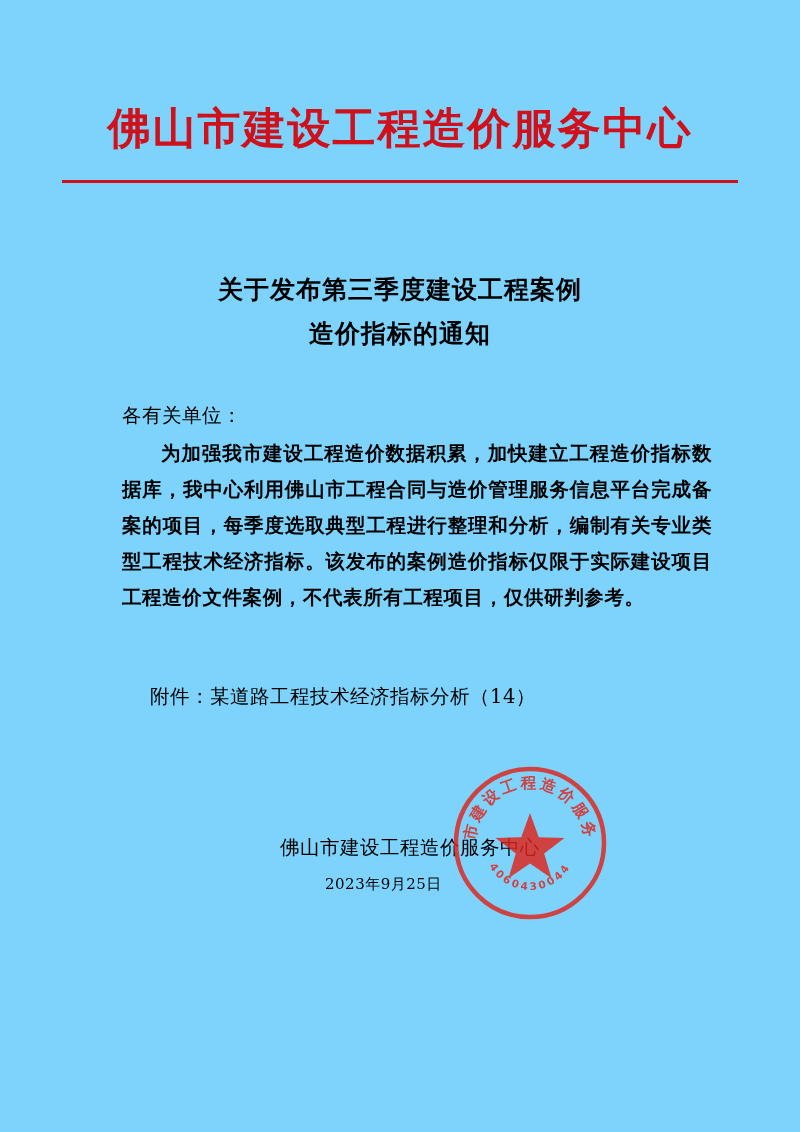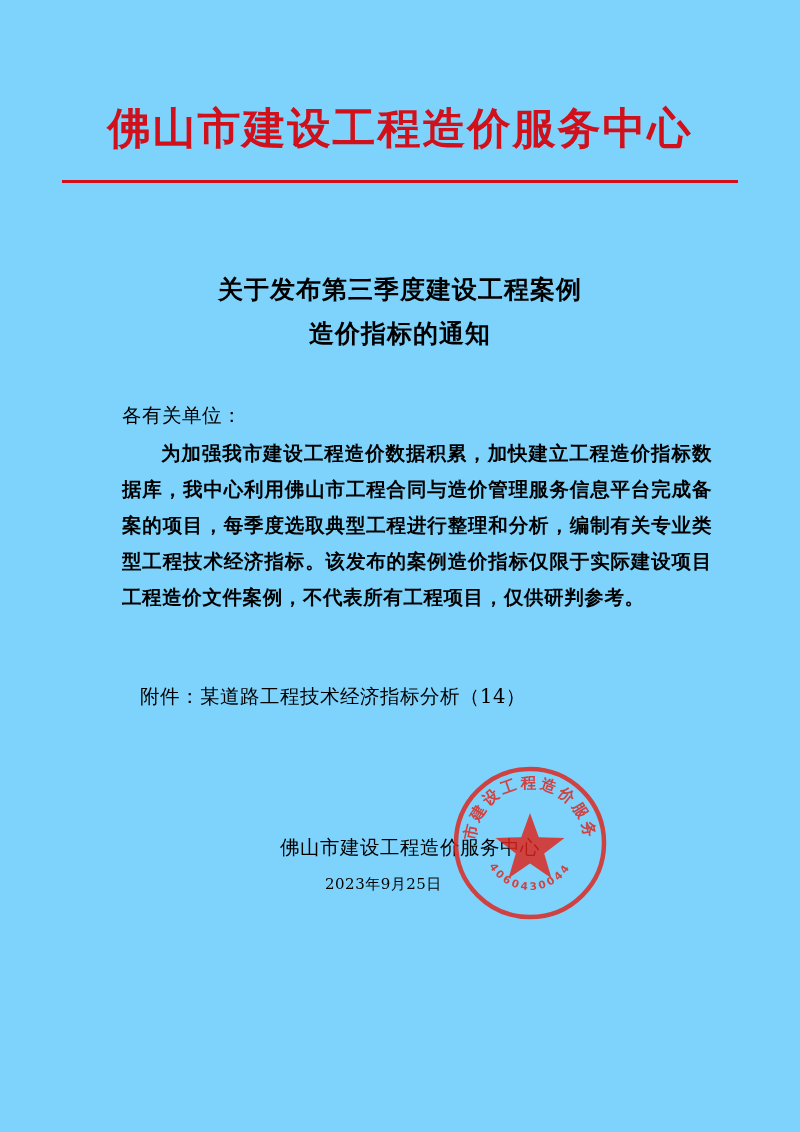--- a/index.html
+++ b/index.html
@@ -85,21 +85,21 @@
     text-justify: inter-ideograph;
     text-indent: 2em;
     margin-top: 2px;
     font-weight: bold;
   }
 
   
   .attach-wrap {
     position: absolute;
     top: 678px;
-    left: 140px;
+    left: 150px;
     width: 560px;
   }
   .attach-line {
     font-size: 19.5px;
     line-height: 38px;
     letter-spacing: 0.5px;
     white-space: nowrap;
   }
   .attach-line.indent {
     padding-left: 2.55em;

